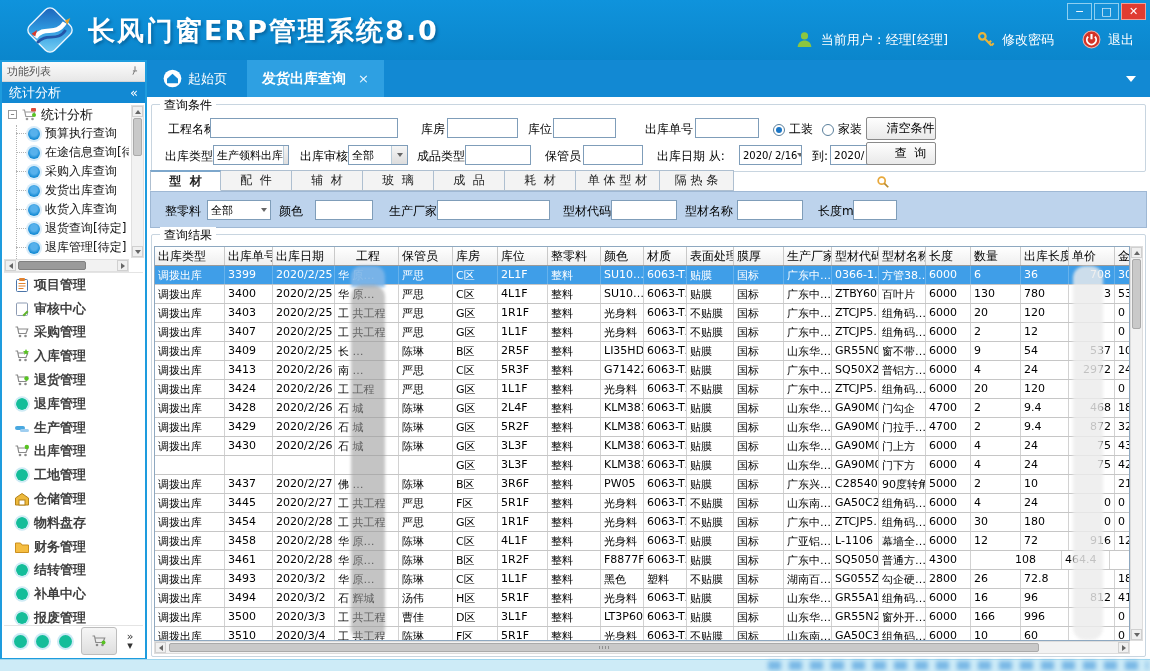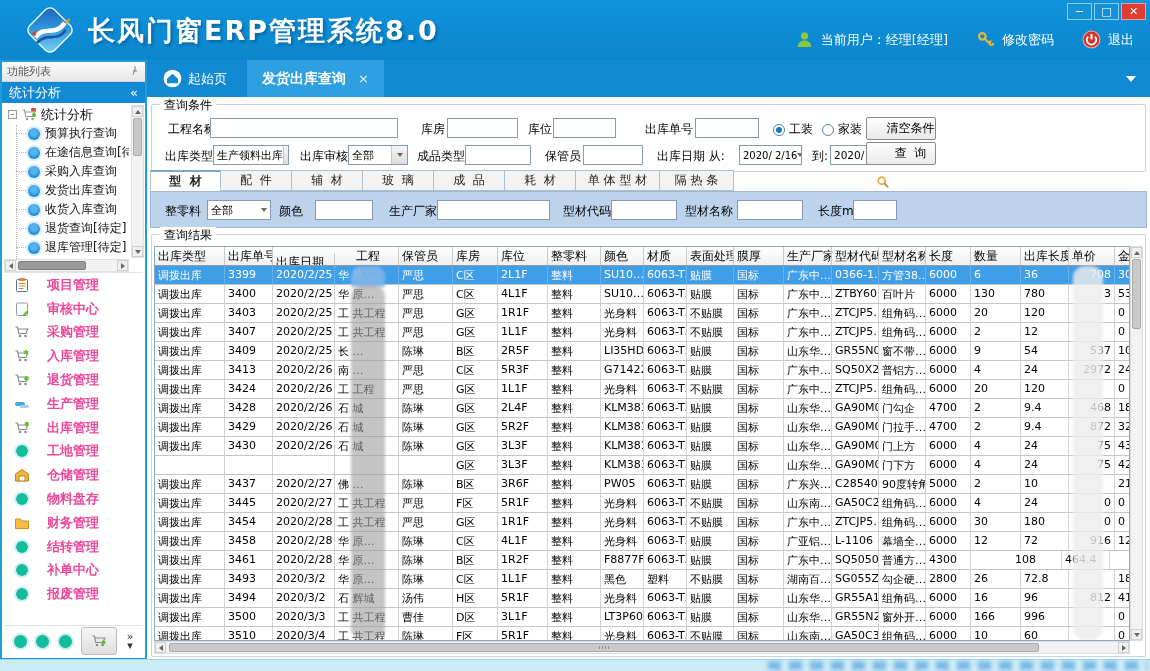--- a/index.html
+++ b/index.html
@@ -42,21 +42,21 @@
   .sb-btn{position:absolute;background:#f0f0f0;border:1px solid #d0d0d0;box-sizing:border-box;display:flex;align-items:center;justify-content:center;}
   .thumb{position:absolute;background:#c9c9c9;border:1px solid #aaa;border-radius:2px;box-sizing:border-box;}
   .thumb.dark{background:#9a9a9a;border-color:#808080;}
   .tri{width:0;height:0;}
   .tri.up{border-left:3px solid transparent;border-right:3px solid transparent;border-bottom:4px solid #666;}
   .tri.down{border-left:3px solid transparent;border-right:3px solid transparent;border-top:4px solid #666;}
   .tri.left{border-top:3px solid transparent;border-bottom:3px solid transparent;border-right:4px solid #666;}
   .tri.right{border-top:3px solid transparent;border-bottom:3px solid transparent;border-left:4px solid #666;}
   
   .menu{position:absolute;left:2px;right:2px;top:210px;bottom:32px;overflow:hidden;border-top:1px solid #e4e4e4;}
-  .menu-item{height:23.8px;display:flex;align-items:center;gap:17px;padding-left:10px;font-size:13px;font-weight:bold;color:#ec4899;}
+  .menu-item{height:23.8px;display:flex;align-items:center;gap:4px;padding-left:10px;font-size:13px;font-weight:bold;color:#404040;}
   .menu-bottom{position:absolute;left:2px;right:2px;bottom:2px;height:30px;display:flex;align-items:center;
                justify-content:space-evenly;border-top:1px solid #e4e4e4;}
   .mb-circle{width:13px;height:13px;border-radius:50%;background:#14bd9a;box-shadow:0 0 0 2px #cdeaf5;}
   .mb-btn{width:34px;height:26px;background:linear-gradient(#f6f6f6,#dedede);border:1px solid #bdbdbd;border-radius:3px;
           display:flex;align-items:center;justify-content:center;}
   .mb-chev{font-size:11px;color:#333;line-height:9px;text-align:center;}
   
   .main{position:absolute;left:147px;top:60px;right:0;bottom:11px;background:#fff;}
   .tabstrip{position:absolute;left:0;top:0;right:0;height:37px;background:#1289d3;}
   .tab-home{position:absolute;left:8px;top:0;height:37px;display:flex;align-items:center;gap:6px;color:#fff;font-size:13px;padding:0 8px;}
@@ -295,20 +295,29 @@
               <circle cx="6" cy="12" r="1.3" fill="#8a8a8a"></circle>
               <circle cx="11.5" cy="12" r="1.3" fill="#8a8a8a"></circle>
               <circle cx="12.5" cy="6.5" r="2.2" fill="#58c322"></circle>
             </svg>
           </span>
           <span>退货管理</span>
         </div>
         <div class="menu-item">
           <span class="ic">
             <svg viewBox="0 0 16 16">
+              <circle cx="8" cy="8" r="6" fill="#14bd9a"></circle>
+              <circle cx="8" cy="8" r="7" fill="none" stroke="#cdeaf5" stroke-width="1.6"></circle>
+            </svg>
+          </span>
+          <span>退库管理</span>
+        </div>
+        <div class="menu-item">
+          <span class="ic">
+            <svg viewBox="0 0 16 16">
               <rect x="1" y="6" width="10" height="4" rx="2" fill="#49a8e0"></rect>
               <rect x="6" y="9" width="9" height="3" rx="1.5" fill="#9fcef0"></rect>
             </svg>
           </span>
           <span>生产管理</span>
         </div>
         <div class="menu-item">
           <span class="ic">
             <svg viewBox="0 0 16 16">
               <path d="M1.5 3h2l1.3 6.5h7.2l1.7-4.5H4.4" fill="none" stroke="#8a8a8a" stroke-width="1.2"></path>
@@ -514,21 +523,21 @@
           <span class="flabel" style="left: 667px; top: 11px;">长度mm</span>
           <input class="tinput" style="left: 702px; top: 8px; width: 44px;">
         </div>
 
       <div class="gb gb-results">
         <span class="gb-legend">查询结果</span>
         <div class="tbl">
           <div class="thead" id="thead">
               <div class="th" style="width: 70px;">出库类型</div>
               <div class="th" style="width: 48px;">出库单号</div>
-              <div class="th" style="width: 62px; margin-top: 6px;">出库日期</div>
+              <div class="th" style="width: 62px;">出库日期</div>
               <div class="th" style="width: 64px; text-align: center;">工程</div>
               <div class="th" style="width: 54px;">保管员</div>
               <div class="th" style="width: 45px;">库房</div>
               <div class="th" style="width: 50px;">库位</div>
               <div class="th" style="width: 53px;">整零料</div>
               <div class="th" style="width: 43px;">颜色</div>
               <div class="th" style="width: 43px;">材质</div>
               <div class="th" style="width: 47px;">表面处理</div>
               <div class="th" style="width: 50px;">膜厚</div>
               <div class="th" style="width: 48px;">生产厂家</div>

